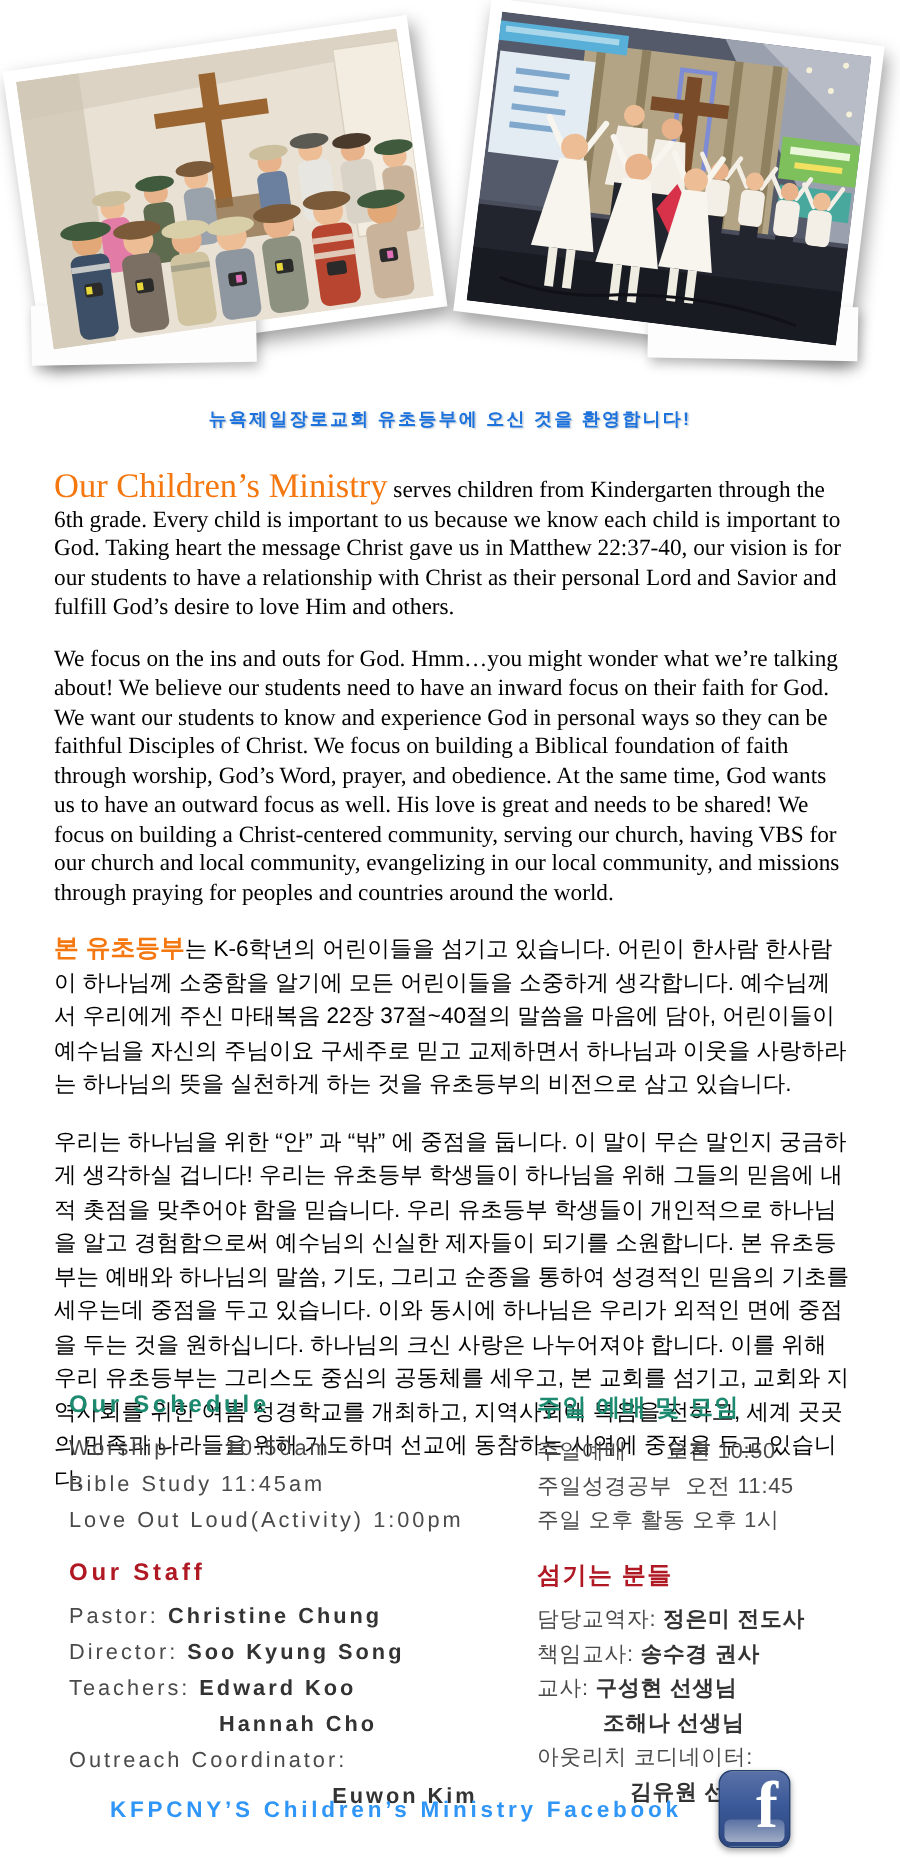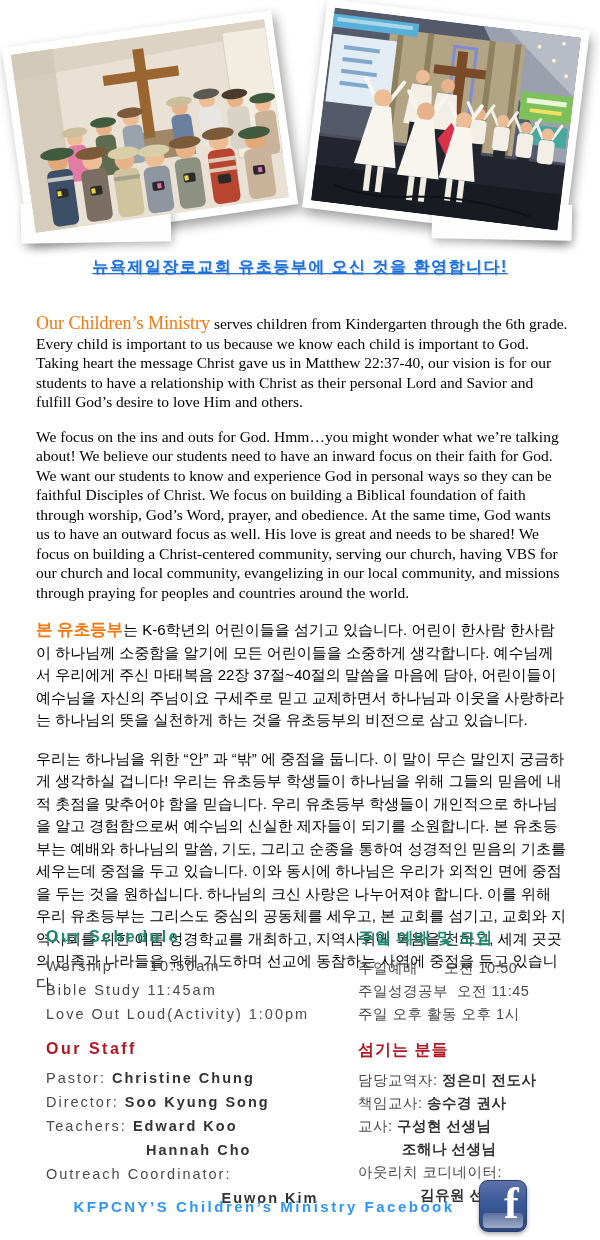--- a/index.html
+++ b/index.html
@@ -16,27 +16,27 @@
   .p1::after{left:-6px;bottom:-10px;width:150px;height:40px;transform:rotate(7deg);}
   .p2{left:314px;top:14px;transform:rotate(7deg);}
   .p2::after{right:-6px;bottom:-8px;width:140px;height:36px;transform:rotate(-6deg);}
   .polaroid svg{display:block;}
 
   
   .welcome{position:absolute;left:0;right:0;top:252px;text-align:center;
            font-family:"Liberation Sans",sans-serif;font-weight:bold;color:#1c72dd;}
   .welcome .en{font-size:15px;letter-spacing:3px;
            text-shadow:1px 1px 1px rgba(125,145,165,.55);}
-  .welcome .ko{font-size:16px;letter-spacing:1.5px;margin-top:5px;
-           text-shadow:1px 1px 1px rgba(125,145,165,.45);text-decoration:underline;}
+  .welcome .ko{font-size:12px;letter-spacing:1.5px;margin-top:19px;
+           text-shadow:1px 1px 1px rgba(125,145,165,.45);}
 
   
   .content{padding:6px 32px 0 36px;}
   p.body{margin:0 0 15px 0;font-size:15.5px;line-height:19.5px;}
-  .lead-en{color:#f4770f;font-size:18px;}
+  .lead-en{color:#f4770f;font-size:23px;}
   p.kbody{margin:16px 0 10px 0;font-size:15px;line-height:22.5px;
           font-family:"Liberation Sans",sans-serif;}
   .lead-ko{color:#f4770f;font-weight:bold;font-size:16.5px;}
 
   
   .bottom{position:absolute;left:0;right:0;top:928px;
           font-family:"Liberation Sans",sans-serif;}
   .cols{display:flex;padding-left:46px;}
   .col-en{width:312px;}
   .col-ko{width:230px;}

